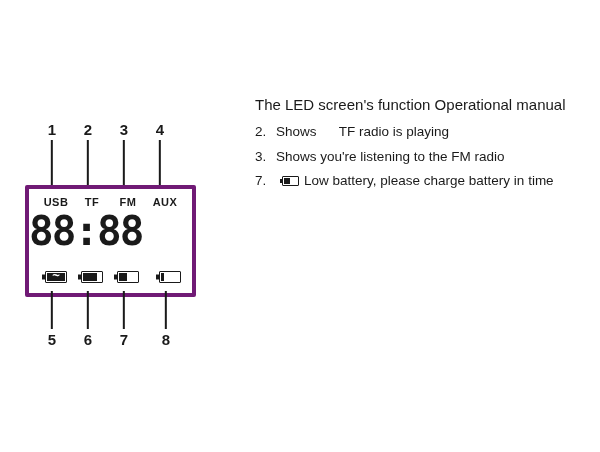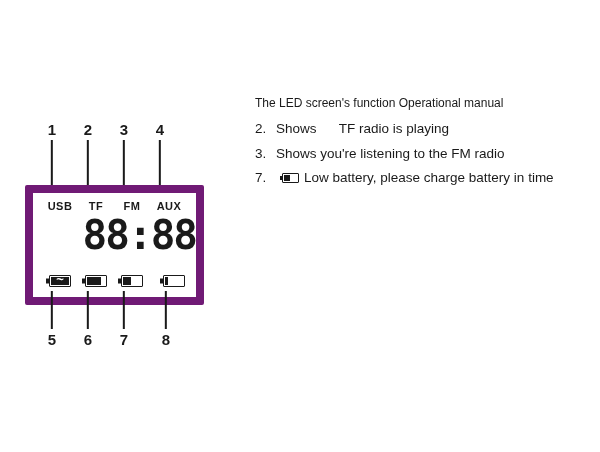--- a/index.html
+++ b/index.html
@@ -19,27 +19,27 @@
   .callout .line { width: 1.5px; background: #1a1a1a; }
   .callout.top { top: 122px; }
   .callout.top .line { height: 45px; margin-top: 2px; }
   .callout.bottom { top: 291px; }
   .callout.bottom .line { height: 38px; margin-bottom: 3px; }
 
   
   .device {
     position: absolute; left: 25px; top: 185px;
     width: 163px; height: 104px;
-    border: 8px solid #701a75; border-radius: 2px;
+    border: 4px solid #701a75; border-radius: 2px;
     background: #fff;
   }
   .mode { position: absolute; top: 7px; transform: translateX(-50%); font-size: 11px; font-weight: bold; letter-spacing: 0.5px; }
   .time {
     position: absolute; top: 20px; left: 0; right: 0;
-    text-align: right;
+    text-align: left;
     font-family: "DejaVu Sans Mono", monospace;
     font-weight: 700; font-size: 41px; letter-spacing: -2px;
     line-height: 44px;
   }
   .bat-slot { position: absolute; bottom: 7px; transform: translateX(-50%); }
 
   
   .bat {
     display: inline-block; position: relative;
     width: 22px; height: 12px;
@@ -62,21 +62,21 @@
   .bat.normal .fill { width: 68%; }
   .bat.low .fill { width: 38%; }
   .bat.crit .fill { width: 14%; }
 
   .bat.sm { width: 17px; height: 10px; margin: 0 5px 0 6px; }
   .bat.sm::before { left: -3px; width: 2.5px; height: 4px; }
   .bat.sm.full::after { font-size: 10px; }
 
   
   .manual { position: absolute; left: 255px; top: 96px; width: 327px; }
-  .manual .title { font-size: 12px; margin-bottom: 11px; white-space: pre-wrap; }
+  .manual .title { font-size: 15px; margin-bottom: 11px; white-space: pre-wrap; }
   .manual .item { font-size: 13.5px; margin-bottom: 9.5px; line-height: 15px; }
   .manual .item .num { display: inline-block; width: 21px; }
   .manual .item .txt { white-space: pre-wrap; }
 </style>
 </head>
 <body>
 
 <div class="diagram">
 
   <div class="callout top" style="left:52px">

